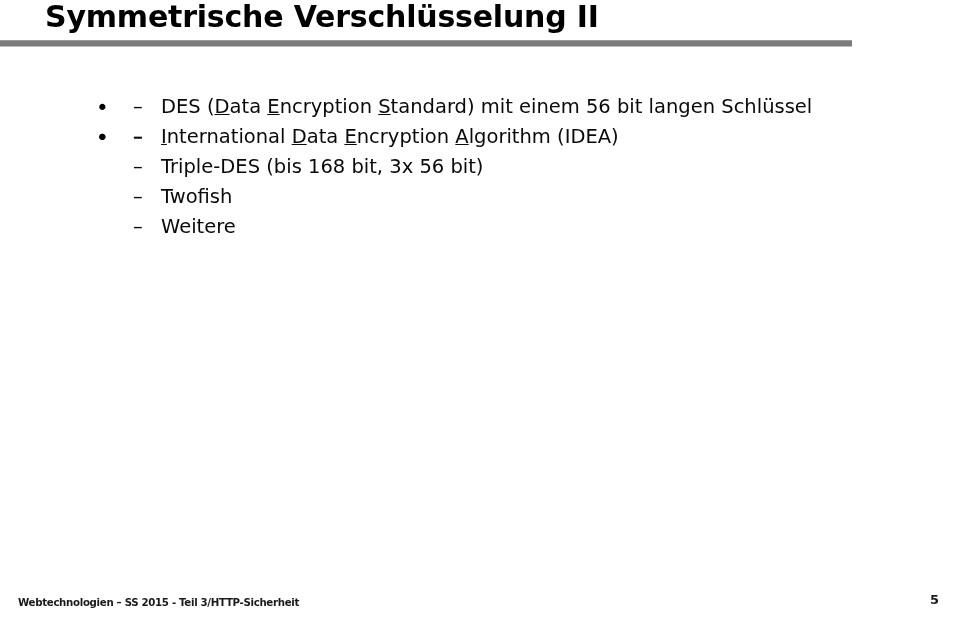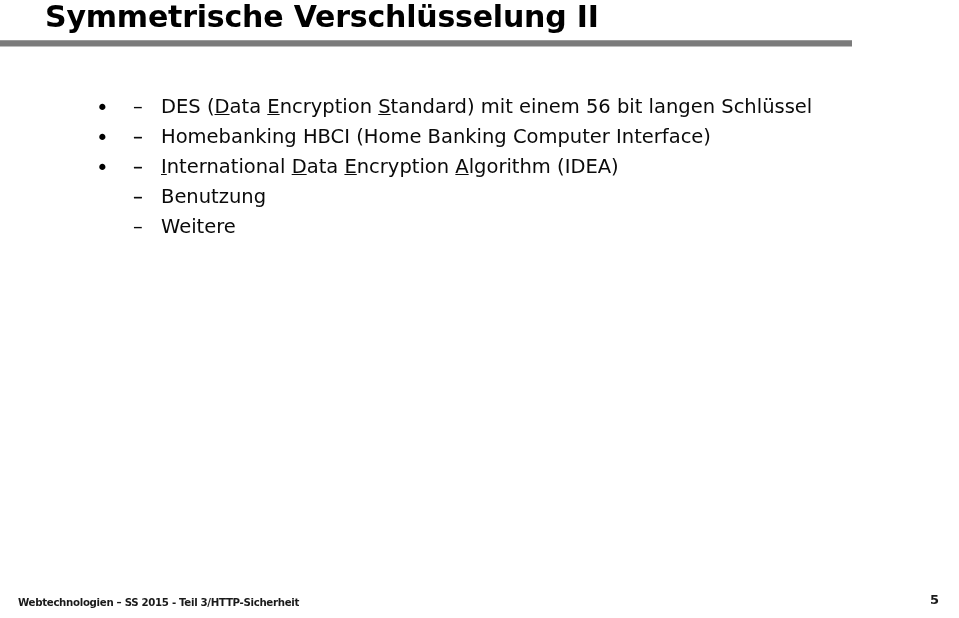--- a/index.html
+++ b/index.html
@@ -126,24 +126,24 @@
 
 <div class="slide-title">Symmetrische Verschlüsselung II</div>
 
 <div class="title-rule"></div>
 
 <div class="content" id="slide-body">
     <div class="bullet-row lvl1"><span class="marker">•</span></div>
     <div class="bullet-row lvl2"><span class="marker">–</span><span><span>DES (</span><span class="u">D</span><span>ata </span><span class="u">E</span><span>ncryption </span><span class="u">S</span><span>tandard) mit einem 56 bit langen Schlüssel</span></span></div>
     <div class="bullet-row lvl2"><span class="marker">–</span></div>
     <div class="bullet-row lvl1"><span class="marker">•</span></div>
-    <div class="bullet-row lvl2"><span class="marker">–</span><span><span>Homebanking HBCI (Home Banking Computer Interface)</span></span></div>
+    <div class="bullet-row lvl2"><span class="marker">–</span></div>
     <div class="bullet-row lvl2"><span class="marker">–</span></div>
     <div class="bullet-row lvl1"><span class="marker">•</span></div>
     <div class="bullet-row lvl2"><span class="marker">–</span><span><span class="u">I</span><span>nternational </span><span class="u">D</span><span>ata </span><span class="u">E</span><span>ncryption </span><span class="u">A</span><span>lgorithm (IDEA)</span></span></div>
-    <div class="bullet-row lvl2"><span class="marker">–</span></div>
-    <div class="bullet-row lvl2"><span class="marker">–</span><span><span>Benutzung</span></span></div>
+    <div class="bullet-row lvl2"><span class="marker">–</span><span><span>Triple-DES (bis 168 bit, 3x 56 bit)</span></span></div>
+    <div class="bullet-row lvl2"><span class="marker">–</span><span><span>Twofish</span></span></div>
     <div class="bullet-row lvl2"><span class="marker">–</span><span><span>Weitere</span></span></div>
   </div>
 
 <div class="footer-text">Webtechnologien – SS 2015 - Teil 3/HTTP-Sicherheit</div>
 
 <div class="footer-page">5</div>
 
 </body></html>

